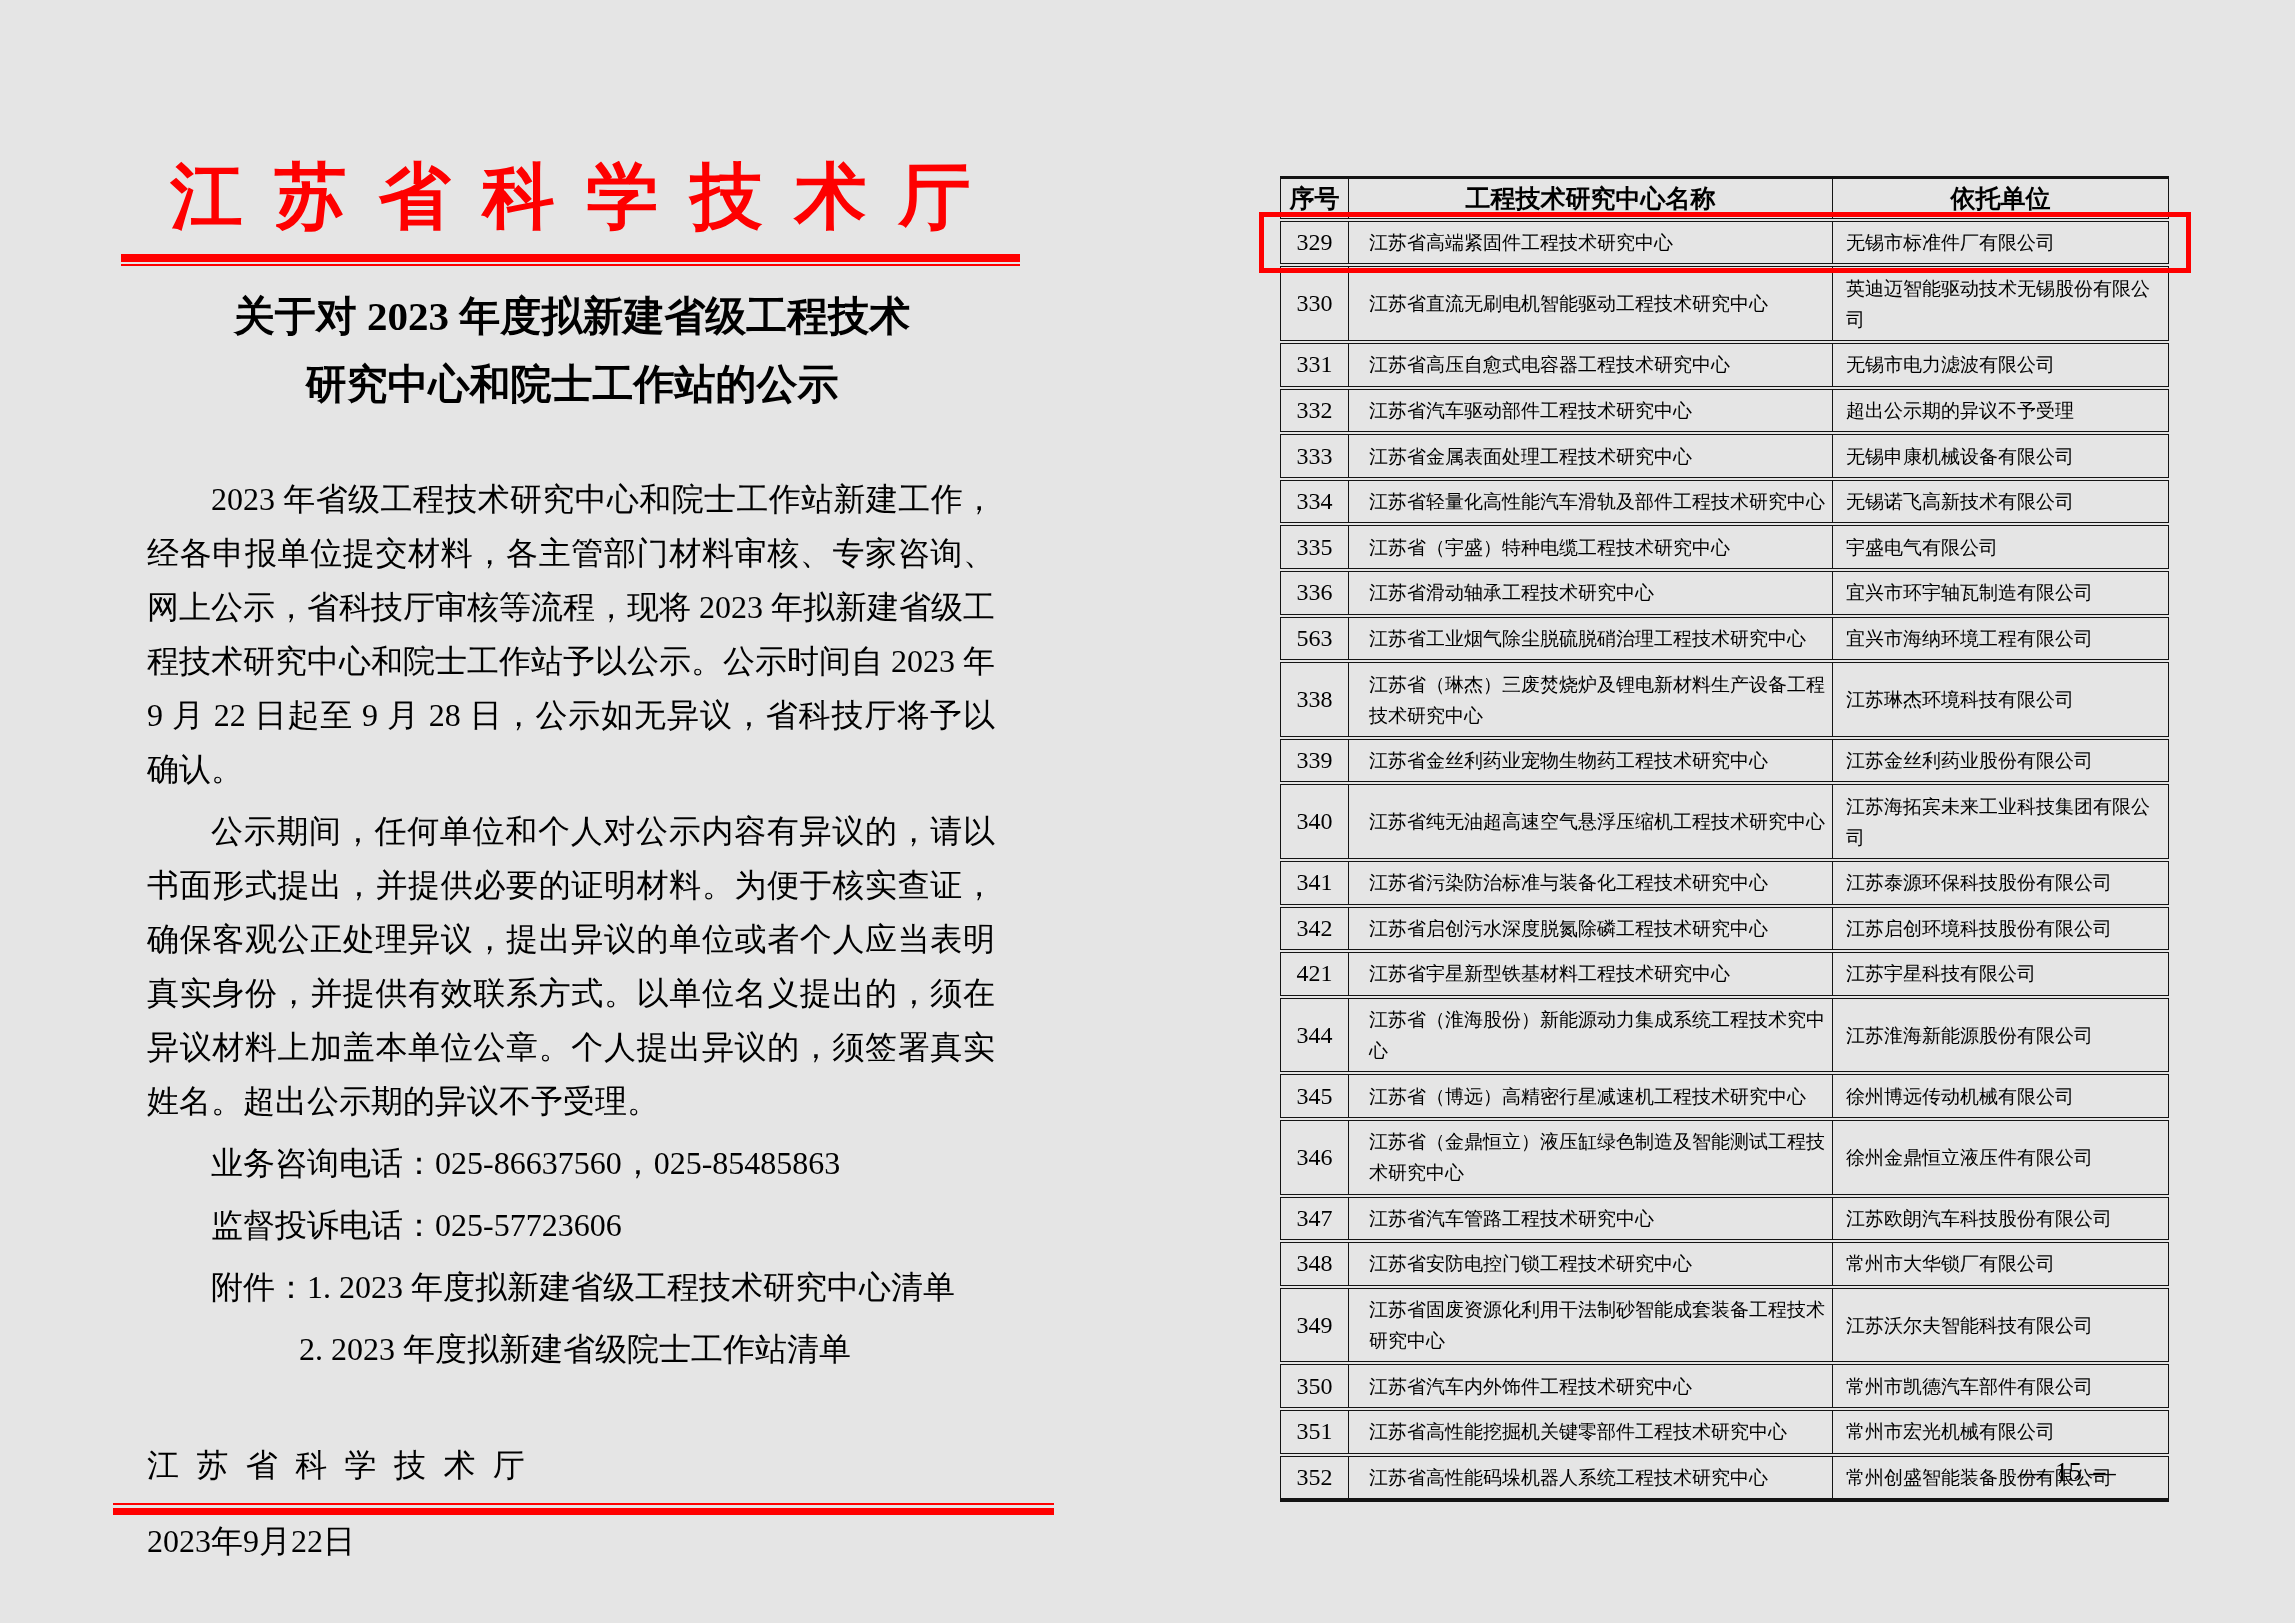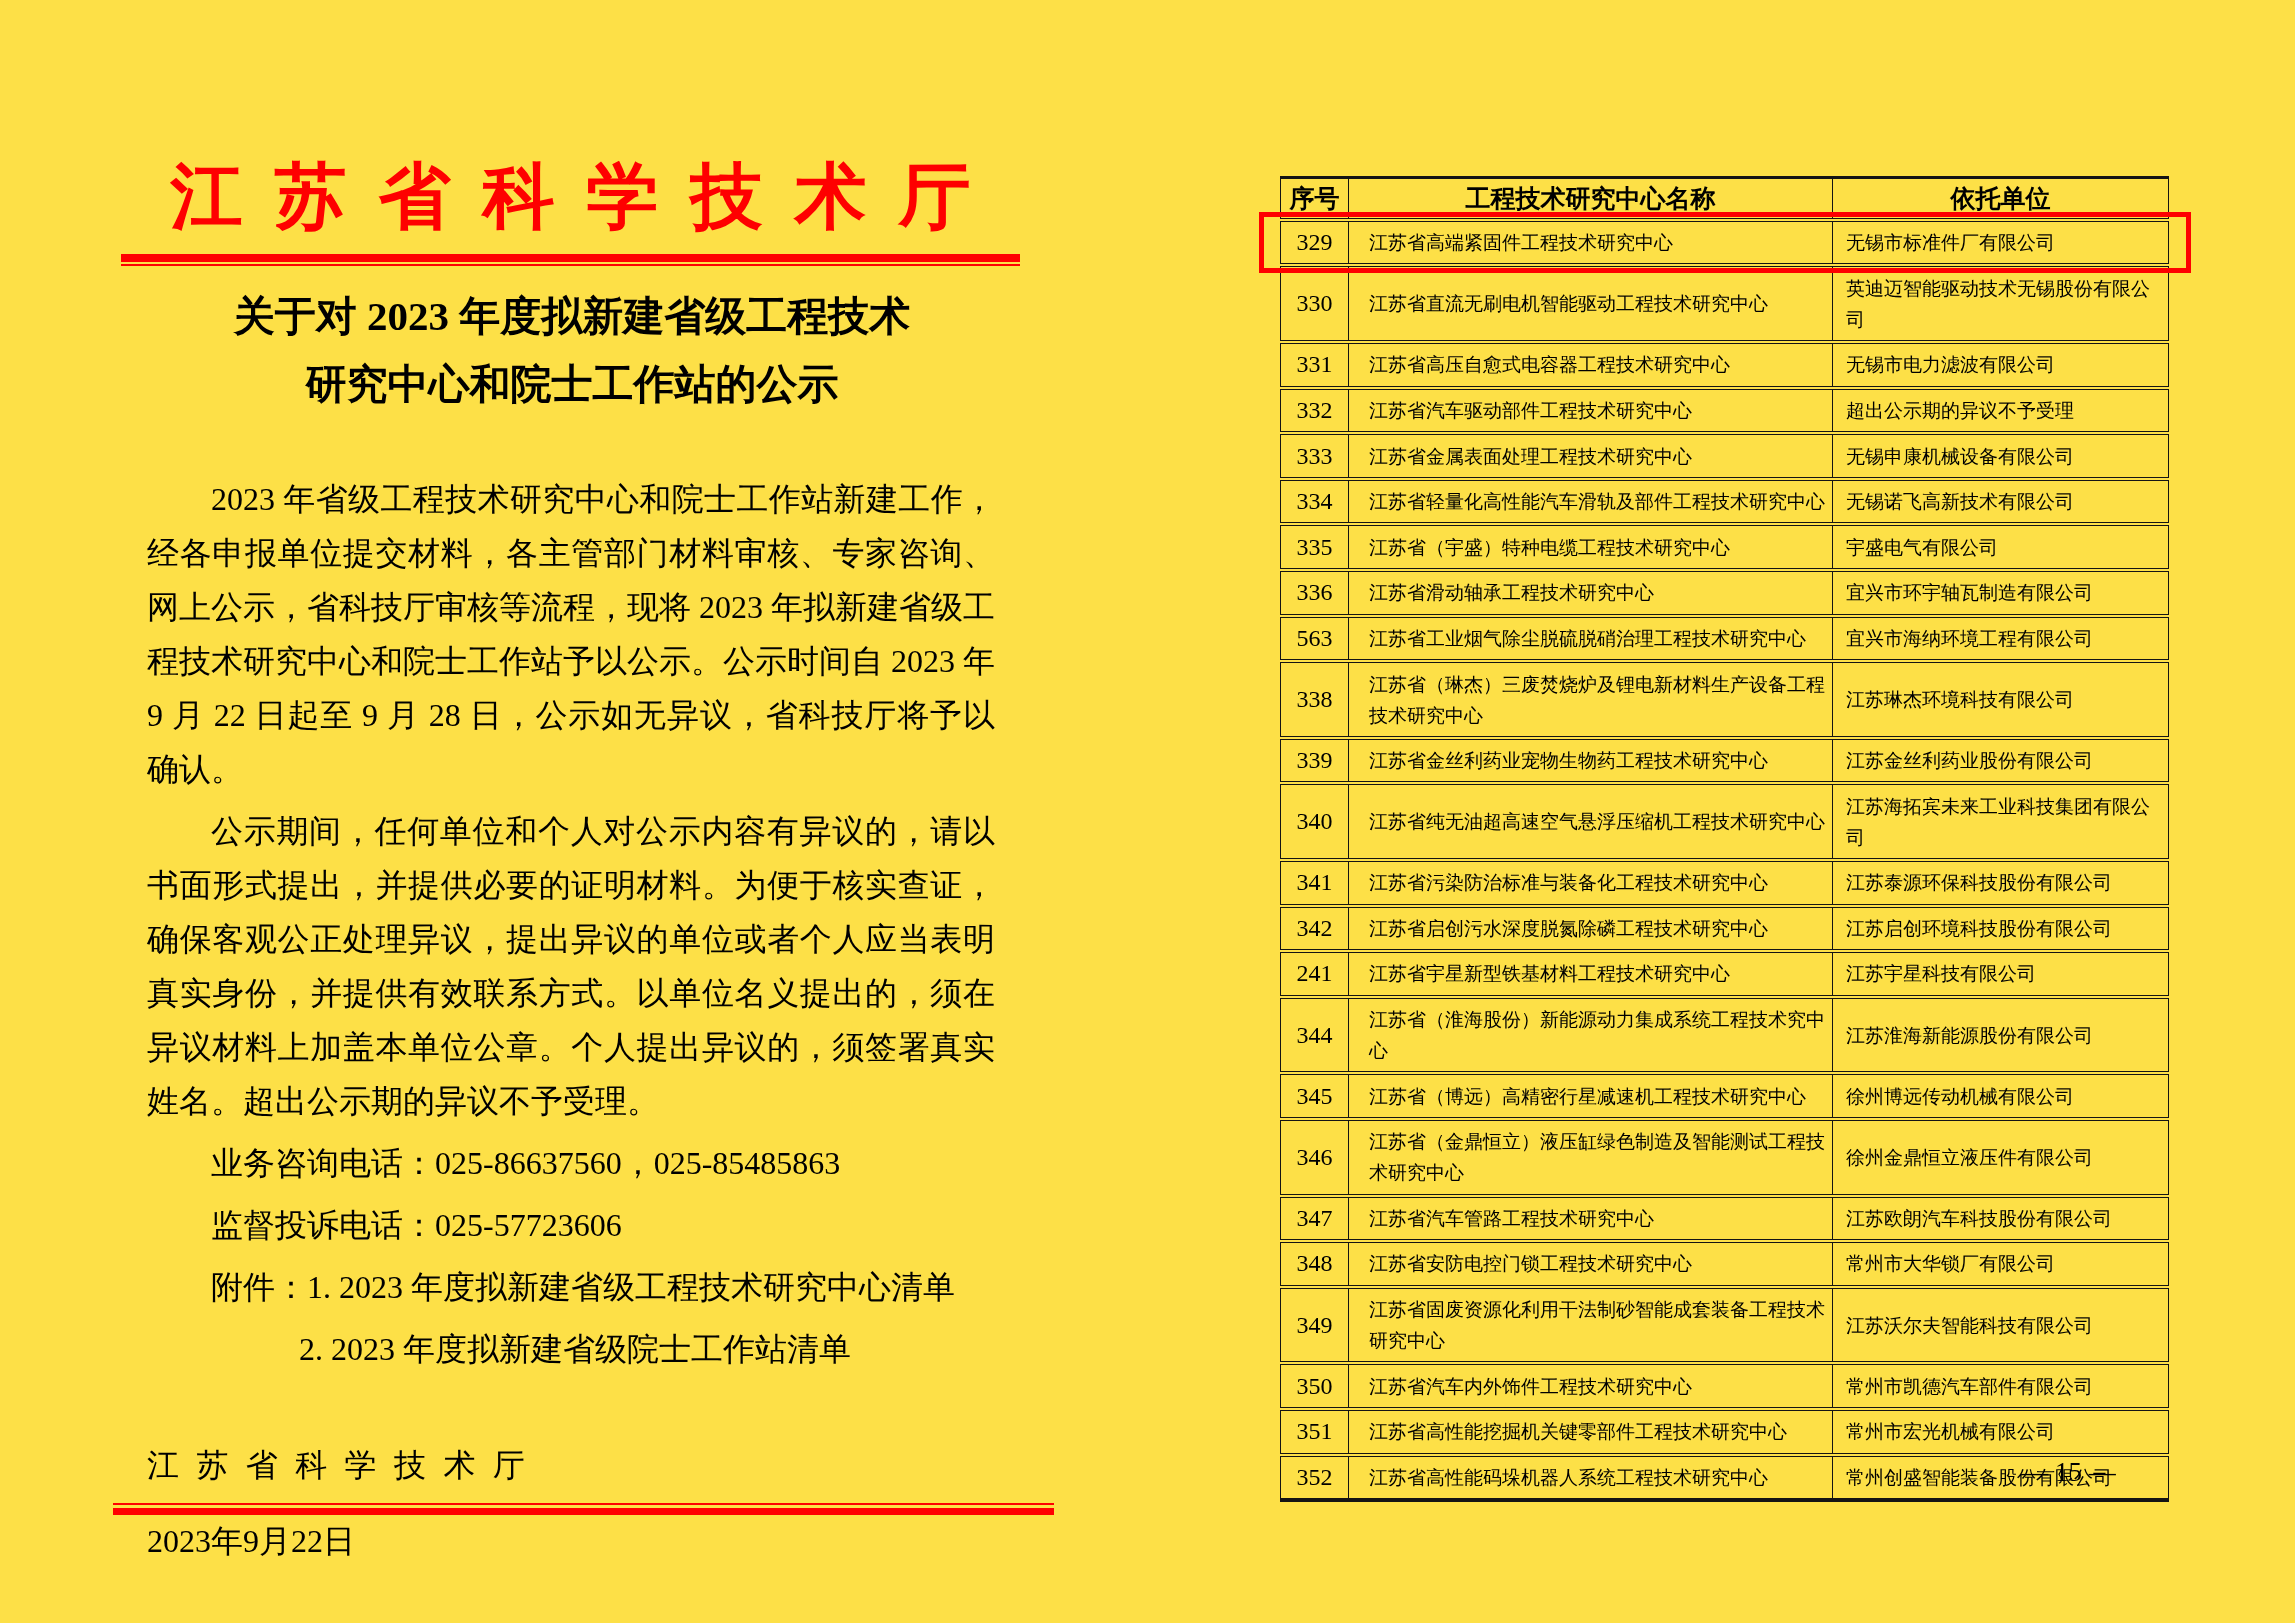--- a/index.html
+++ b/index.html
@@ -6,21 +6,21 @@
     --accent: #fe0000;
     --rule: #ff0000;
     --line: #141414;
     --ink: #000000;
   }
   html, body { margin: 0; padding: 0; background: #ffffff; }
   #canvas {
     position: relative;
     width: 2295px;
     height: 1623px;
-    background: #fde047;
+    background: #e5e5e5;
     overflow: hidden;
     font-family: "Liberation Serif", "DejaVu Serif", serif;
     color: var(--ink);
   }
   .page { position: absolute; top: 0; width: 1148px; height: 1623px; }
   #left-page { left: 0; }
   #right-page { left: 1148px; }
 
   
   #agency-header {
@@ -237,21 +237,21 @@
     <td class="col-no">341</td>
     <td class="col-name">江苏省污染防治标准与装备化工程技术研究中心</td>
     <td class="col-org">江苏泰源环保科技股份有限公司</td>
   </tr>
           <tr>
     <td class="col-no">342</td>
     <td class="col-name">江苏省启创污水深度脱氮除磷工程技术研究中心</td>
     <td class="col-org">江苏启创环境科技股份有限公司</td>
   </tr>
           <tr>
-    <td class="col-no">241</td>
+    <td class="col-no">421</td>
     <td class="col-name">江苏省宇星新型铁基材料工程技术研究中心</td>
     <td class="col-org">江苏宇星科技有限公司</td>
   </tr>
           <tr>
     <td class="col-no">344</td>
     <td class="col-name">江苏省（淮海股份）新能源动力集成系统工程技术究中心</td>
     <td class="col-org">江苏淮海新能源股份有限公司</td>
   </tr>
           <tr>
     <td class="col-no">345</td>

